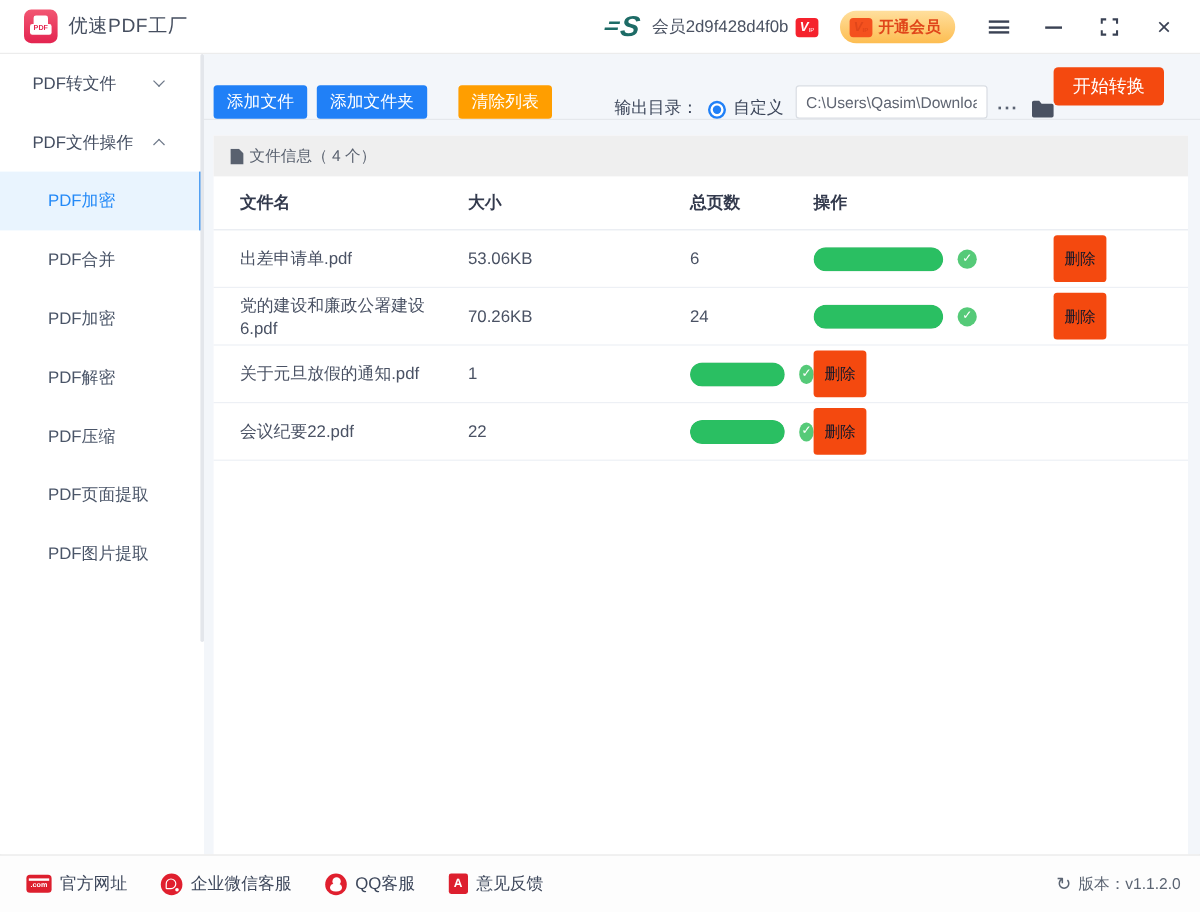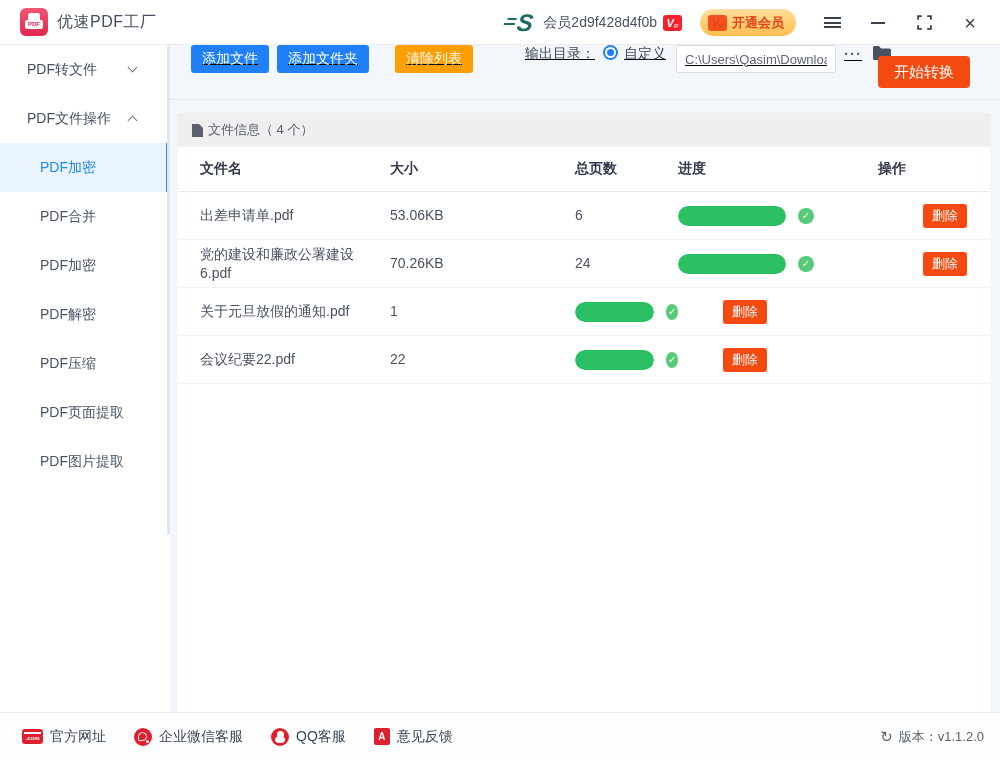--- a/index.html
+++ b/index.html
@@ -44,21 +44,21 @@
   .nav-item.group{padding-left:27px;}
   .nav-item.sub{padding-left:40px;color:#4a5568;}
   .nav-item.sub.active{background:#e9f4fe;color:#2389f7;border-right:4px solid #2d8cf0;}
   .chev{position:absolute;right:34px;width:7px;height:7px;border-right:1.6px solid #6d7888;
         border-bottom:1.6px solid #6d7888;}
   .chev.down{transform:rotate(45deg);margin-top:-4px;}
   .chev.up{transform:rotate(-135deg);margin-top:3px;}
 
   
   .main{position:absolute;left:170px;top:45px;width:830px;height:667px;background:#f3f6fa;}
-  .toolbar{position:relative;height:55px;border-bottom:1px solid #e5e8ec;display:flex;align-items:flex-start;padding-left:21px;text-decoration:underline;}
+  .toolbar{position:relative;height:55px;border-bottom:1px solid #e5e8ec;display:flex;align-items:flex-end;padding-left:8px;}
   .btn{border:none;border-radius:3px;color:#fff;font-size:14px;height:28px;padding:0 11px;cursor:pointer;}
   .btn.blue{background:#2080f7;}
   .btn.orange{background:#ff9e00;margin-left:26px;}
   .btn+.btn.blue{margin-left:8px;}
   .out-label{margin-left:52px;font-size:14px;color:#3c465a;}
   .radio{width:15px;height:15px;border:2px solid #2080f7;border-radius:50%;margin-left:8px;
          display:flex;align-items:center;justify-content:center;background:#fff;cursor:pointer;}
   .radio i{width:7px;height:7px;border-radius:50%;background:#2080f7;}
   .radio-label{margin-left:6px;font-size:14px;color:#3c465a;}
   .path-input{margin-left:10px;width:160px;height:28px;border:1px solid #d9dde3;border-radius:3px;
@@ -76,22 +76,22 @@
                  padding-left:22px;align-items:center;}
   .t-head{height:45px;border-bottom:1px solid #e7eaf0;}
   .t-head div{font-size:14px;font-weight:bold;color:#333a4d;}
   .t-row{height:48px;border-bottom:1px solid #edf0f5;}
   .t-row .cell{font-size:14px;color:#4a5264;line-height:19px;padding-right:16px;}
   .prog-wrap{display:flex;align-items:center;}
   .prog-track{width:108px;height:20px;border-radius:10px;background:#e8e8e8;overflow:hidden;}
   .prog-fill{height:100%;width:100%;background:#2abf62;border-radius:10px;}
   .check-dot{width:16px;height:16px;border-radius:50%;background:#55ca78;color:#fff;font-size:10px;
              display:flex;align-items:center;justify-content:center;margin-left:12px;}
-  .del-btn{width:44px;height:24px;background:#f4490f;border:none;border-radius:3px;color:#ffffff;
-           font-size:13px;cursor:pointer;margin-left:45px;}
+  .del-btn{width:44px;height:39px;background:#f4490f;border:none;border-radius:3px;color:#0f172a;
+           font-size:13px;cursor:pointer;}
 
   
   .footer{position:absolute;left:0;bottom:0;width:1000px;height:48px;background:#fdfdfd;
           border-top:1px solid #e8e8e8;display:flex;align-items:center;padding-left:22px;}
   .f-link{display:flex;align-items:center;margin-right:28px;cursor:pointer;}
   .f-link span.lbl{font-size:14px;color:#3c465a;margin-left:7px;}
   .com-ic{width:21px;height:15px;background:#dd1f2e;border-radius:3px;position:relative;
           color:#fff;font-size:6px;font-weight:bold;text-align:center;line-height:19px;}
   .com-ic:before{content:"";position:absolute;left:2px;top:3px;right:2px;height:1.5px;background:#fff;}
   .round-ic{width:18px;height:18px;border-radius:50%;background:#e01f2e;position:relative;}
@@ -205,21 +205,20 @@
         <svg width="11" height="13" viewBox="0 0 11 13">
           <path d="M0 0 h7 l4 4 v9 h-11 z" fill="#59616f"></path>
         </svg>
         <span class="txt">文件信息（ 4 个）</span>
       </div>
 
       <div class="t-head">
         <div>文件名</div>
         <div>大小</div>
         <div>总页数</div>
-        <div>进度</div>
         <div>操作</div>
       </div>
 
       <div class="t-row">
         <div class="cell">出差申请单.pdf</div>
         <div class="cell">53.06KB</div>
         <div class="cell">6</div>
         <div class="prog-wrap">
           <div class="prog-track">
               <div class="prog-fill"></div>

